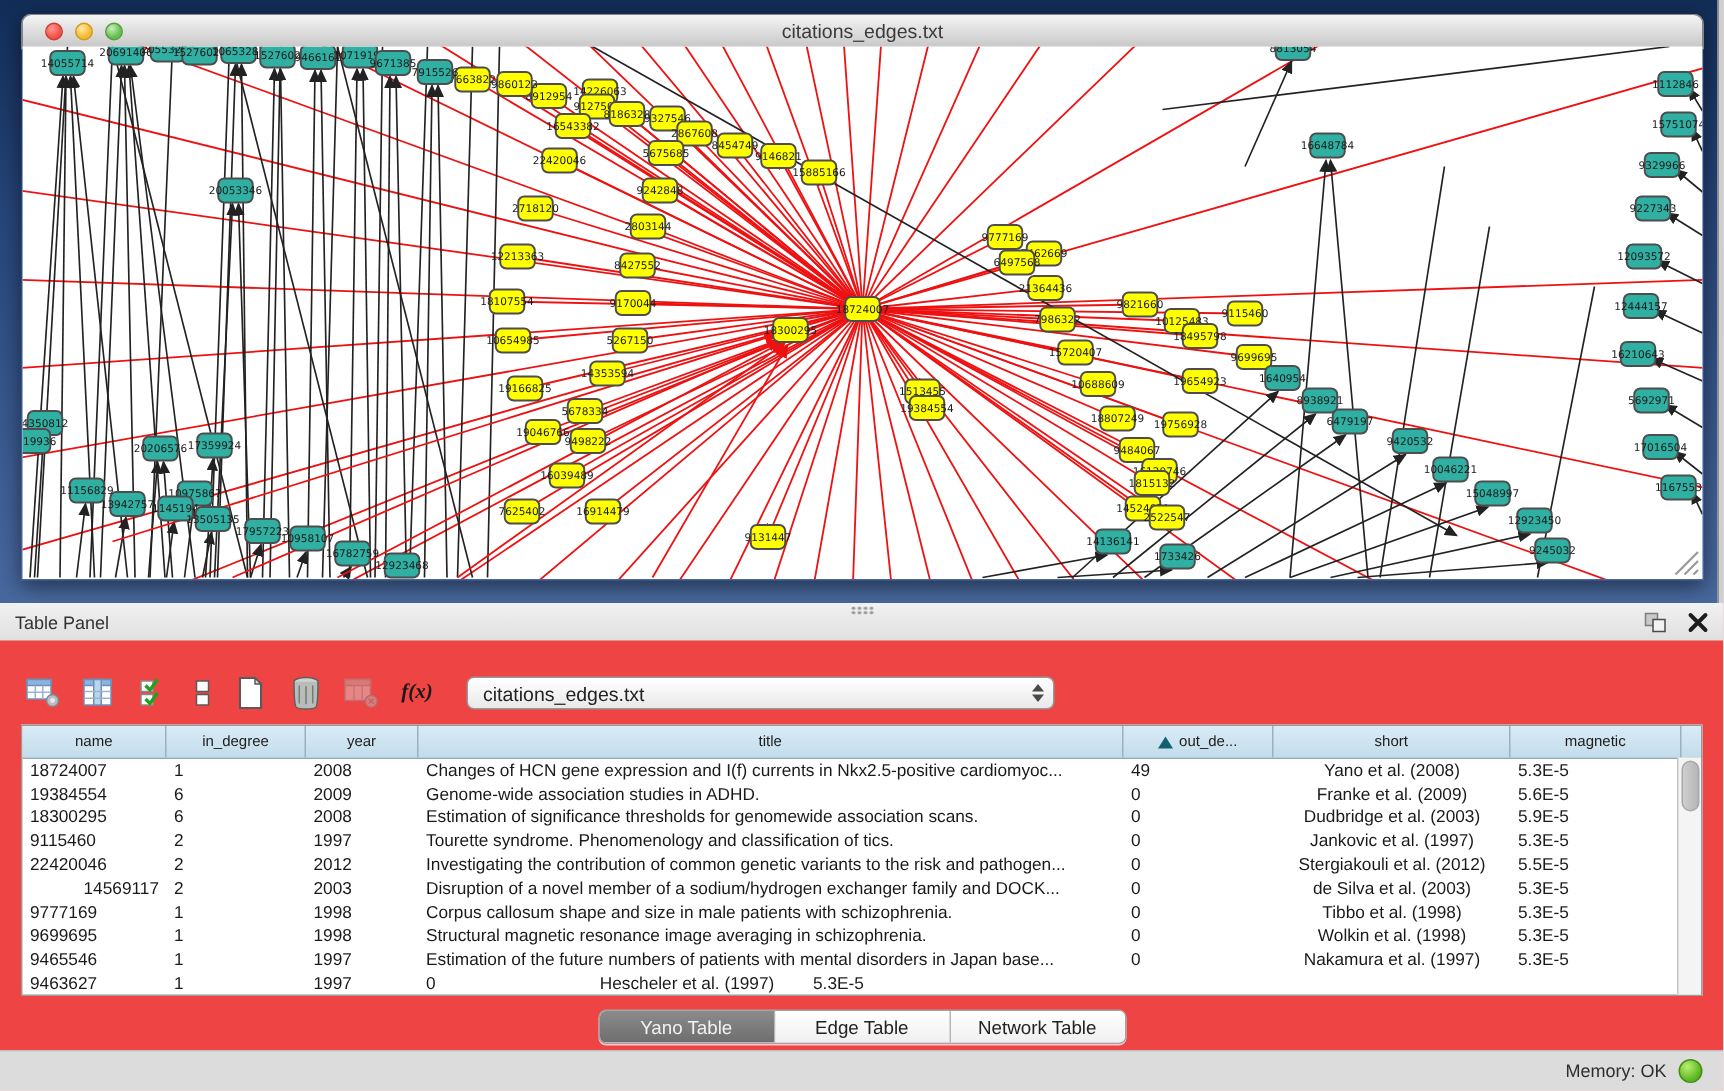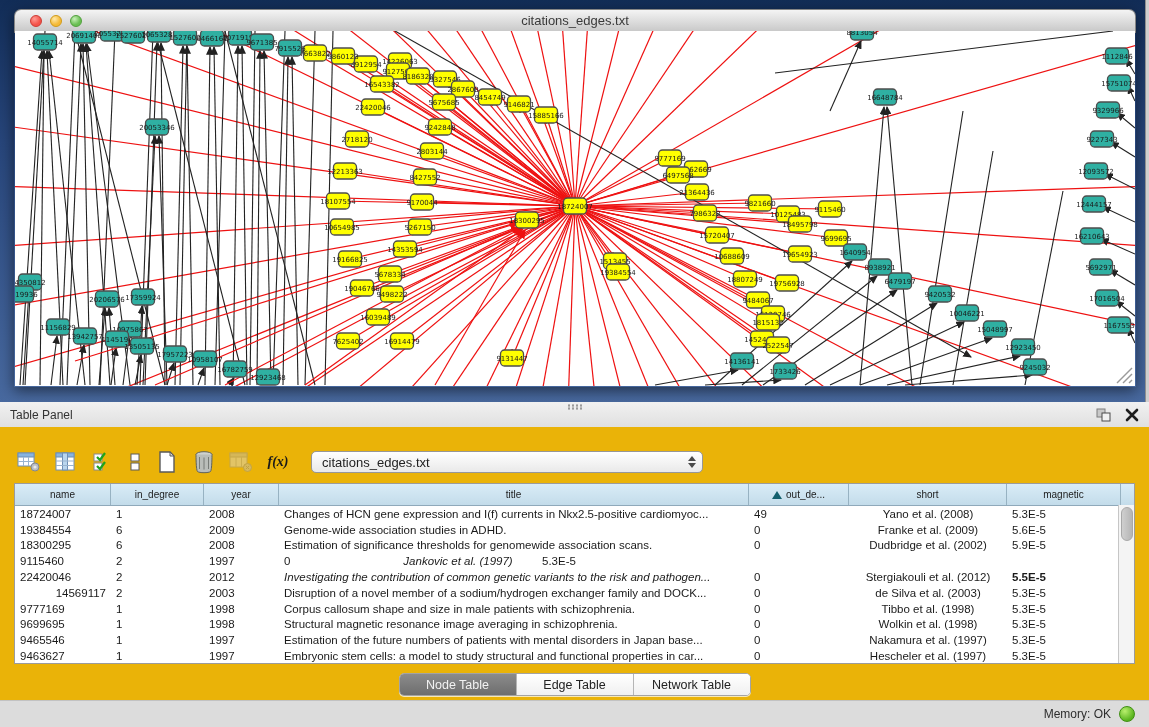--- a/index.html
+++ b/index.html
@@ -11,21 +11,21 @@
   .titlebar{position:relative;height:22px;background:linear-gradient(#f4f4f4,#c7c7c7);border:1px solid #858585;border-bottom:1px solid #6f6f6f;border-radius:7px 7px 0 0;}
   .traffic{position:absolute;left:15px;top:5px;display:flex;gap:8px;}
   .light{width:12px;height:12px;border-radius:50%;box-sizing:border-box;}
   .light.red{background:radial-gradient(circle at 35% 30%,#ff9a93,#f4534a 60%);border:1px solid #ce3a33;}
   .light.yellow{background:radial-gradient(circle at 35% 30%,#ffe9a8,#f5b936 60%);border:1px solid #d19a17;}
   .light.green{background:radial-gradient(circle at 35% 30%,#c8f0b9,#69bf53 60%);border:1px solid #51a03c;}
   .wtitle{text-align:center;line-height:21px;font-size:13px;color:#3a3a3a;}
   .net-canvas{position:absolute;left:1px;top:22px;width:1120px;height:355px;background:#ffffff;overflow:hidden;}
   .net-canvas svg{display:block;}
   
-  .panel{position:absolute;left:0;top:402px;width:1149px;height:325px;background:#eab308;}
+  .panel{position:absolute;left:0;top:402px;width:1149px;height:325px;background:#ef4444;}
   .panel-header{position:relative;height:25px;display:flex;align-items:center;padding:0 10px;background:linear-gradient(#f1f1f1,#e0e0e0);font-size:12px;color:#333;}
   .grip{position:absolute;left:567px;top:2px;width:16px;height:6px;background:radial-gradient(circle,#9a9a9a 1px,transparent 1.3px);background-size:4px 3px;}
   .ph-icons{margin-left:auto;display:flex;align-items:center;gap:14px;}
   .ph-icons svg{display:block;}
   .toolbar{position:absolute;left:16px;top:48px;display:flex;align-items:center;}
   .tbtn{width:26px;height:24px;display:flex;align-items:center;justify-content:center;margin-right:11px;}
   .tbtn svg{display:block;}
   .fx{font-family:"Liberation Serif",serif;font-style:italic;font-weight:bold;font-size:14px;color:#1a1a1a;margin-right:4px;}
   .combo{margin-left:16px;width:392px;height:22px;border:1px solid #979797;border-radius:5px;background:linear-gradient(#ffffff,#e9e9e9);display:flex;align-items:center;padding:0 6px 0 10px;box-sizing:border-box;font-size:13px;color:#222;}
   .combo .spin{margin-left:auto;display:flex;flex-direction:column;gap:2px;}
@@ -810,39 +810,40 @@
             <div class="td" style="width: 100px;">0</div>
             <div class="td c" style="width: 158px;">Franke et al. (2009)</div>
             <div class="td" style="width: 114px;">5.6E-5</div>
           </div>
           <div class="tr">
             <div class="td" style="width: 96px;">18300295</div>
             <div class="td" style="width: 93px;">6</div>
             <div class="td" style="width: 75px;">2008</div>
             <div class="td" style="width: 470px;">Estimation of significance thresholds for genomewide association scans.</div>
             <div class="td" style="width: 100px;">0</div>
-            <div class="td c" style="width: 158px;">Dudbridge et al. (2002)</div>
+            <div class="td c" style="width: 158px;">Dudbridge et al. (2003)</div>
             <div class="td" style="width: 114px;">5.9E-5</div>
           </div>
           <div class="tr">
             <div class="td" style="width: 96px;">9115460</div>
             <div class="td" style="width: 93px;">2</div>
             <div class="td" style="width: 75px;">1997</div>
+            <div class="td" style="width: 470px;">Tourette syndrome. Phenomenology and classification of tics.</div>
             <div class="td" style="width: 100px;">0</div>
-            <div class="td c" style="width: 158px; font-style: italic;">Jankovic et al. (1997)</div>
+            <div class="td c" style="width: 158px;">Jankovic et al. (1997)</div>
             <div class="td" style="width: 114px;">5.3E-5</div>
           </div>
           <div class="tr">
             <div class="td" style="width: 96px;">22420046</div>
             <div class="td" style="width: 93px;">2</div>
             <div class="td" style="width: 75px;">2012</div>
-            <div class="td" style="width: 470px; font-style: italic;">Investigating the contribution of common genetic variants to the risk and pathogen...</div>
+            <div class="td" style="width: 470px;">Investigating the contribution of common genetic variants to the risk and pathogen...</div>
             <div class="td" style="width: 100px;">0</div>
             <div class="td c" style="width: 158px;">Stergiakouli et al. (2012)</div>
-            <div class="td" style="width: 114px; font-weight: bold;">5.5E-5</div>
+            <div class="td" style="width: 114px;">5.5E-5</div>
           </div>
           <div class="tr">
             <div class="td" style="width: 96px; text-align: right;">14569117</div>
             <div class="td" style="width: 93px;">2</div>
             <div class="td" style="width: 75px;">2003</div>
             <div class="td" style="width: 470px;">Disruption of a novel member of a sodium/hydrogen exchanger family and DOCK...</div>
             <div class="td" style="width: 100px;">0</div>
             <div class="td c" style="width: 158px;">de Silva et al. (2003)</div>
             <div class="td" style="width: 114px;">5.3E-5</div>
           </div>
@@ -870,34 +871,33 @@
             <div class="td" style="width: 75px;">1997</div>
             <div class="td" style="width: 470px;">Estimation of the future numbers of patients with mental disorders in Japan base...</div>
             <div class="td" style="width: 100px;">0</div>
             <div class="td c" style="width: 158px;">Nakamura et al. (1997)</div>
             <div class="td" style="width: 114px;">5.3E-5</div>
           </div>
           <div class="tr">
             <div class="td" style="width: 96px;">9463627</div>
             <div class="td" style="width: 93px;">1</div>
             <div class="td" style="width: 75px;">1997</div>
-            <div class="td" style="width: 470px;">Embryonic stem cells: a model to study structural and functional properties in car...</div>
             <div class="td" style="width: 100px;">0</div>
             <div class="td c" style="width: 158px;">Hescheler et al. (1997)</div>
             <div class="td" style="width: 114px;">5.3E-5</div>
           </div>
         </div>
       <div class="vscroll">
           <div class="vthumb"></div>
         </div>
     </div>
 
     <div class="tabsrow">
       <div class="seg" id="tabseg">
-          <div class="tab sel">Node Table</div>
+          <div class="tab sel">Yano Table</div>
           <div class="tab">Edge Table</div>
           <div class="tab">Network Table</div>
         </div>
     </div>
 
     <div class="statusbar">
       <span class="mem">Memory: OK</span>
       <span class="memdot"></span>
     </div>
   </div>

